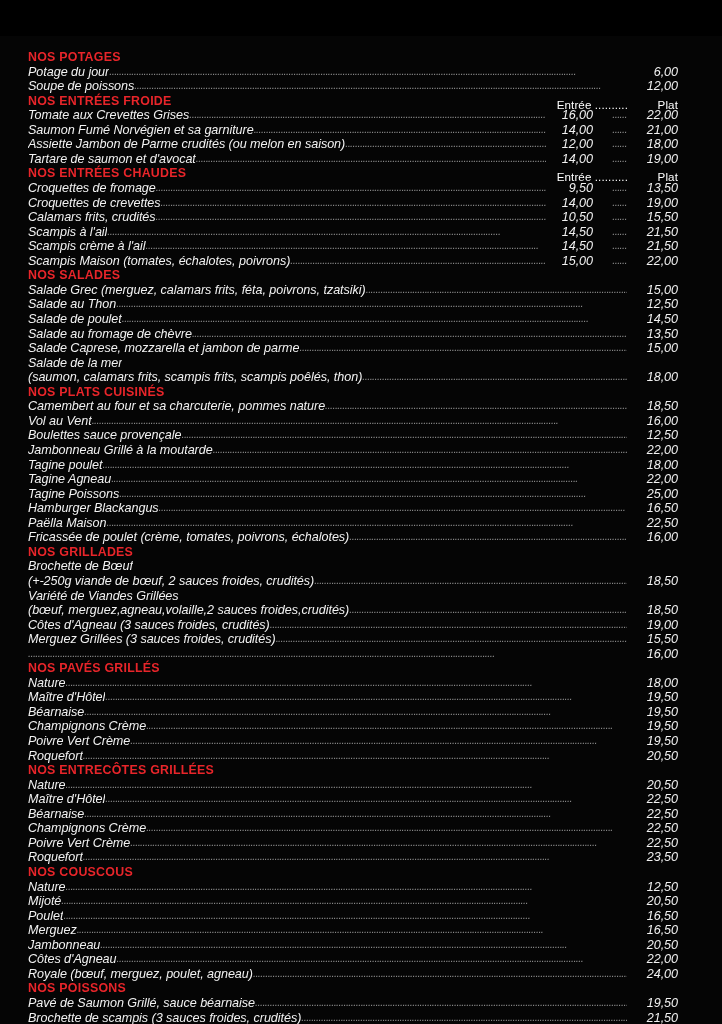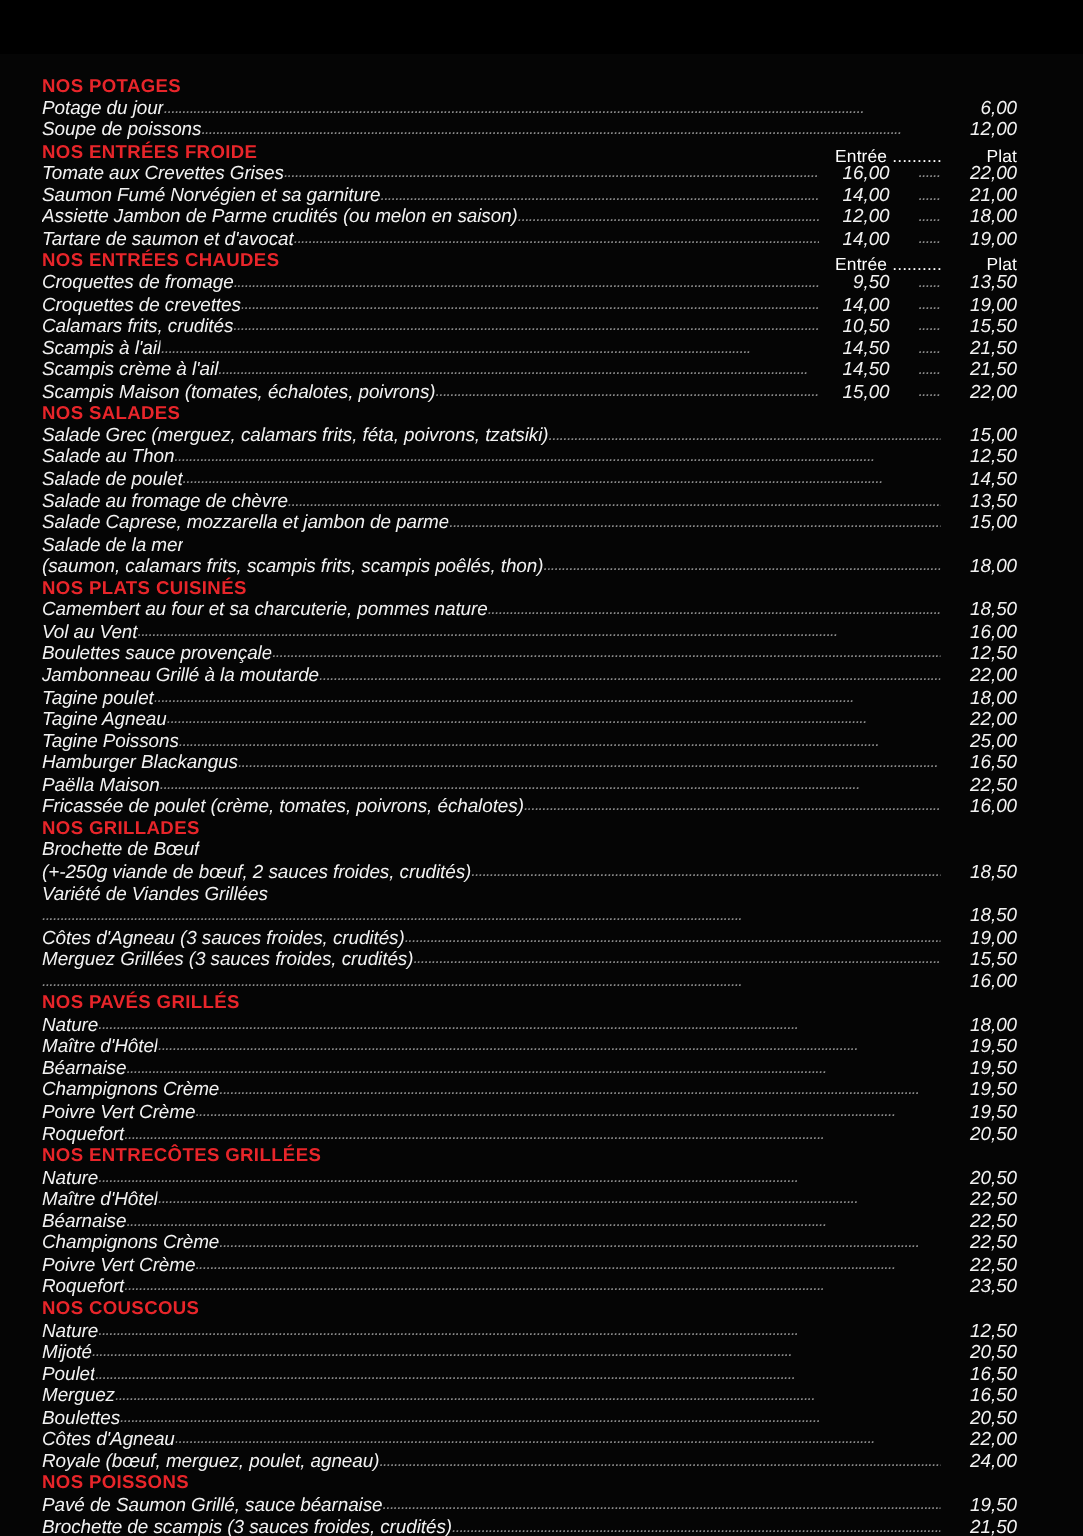--- a/index.html
+++ b/index.html
@@ -301,20 +301,21 @@
       </div>
       <div class="row one-col">
         <span class="name">(+-250g viande de bœuf, 2 sauces froides, crudités)</span>
         <span class="leader">..............................................................................................................................................................................................</span>
         <span class="price">18,50</span>
       </div>
       <div class="row one-col noprice">
         <span class="name">Variété de Viandes Grillées</span>
       </div>
       <div class="row one-col">
+        <span class="name">(bœuf, merguez,agneau,volaille,2 sauces froides,crudités)</span>
         <span class="leader">..............................................................................................................................................................................................</span>
         <span class="price">18,50</span>
       </div>
       <div class="row one-col">
         <span class="name">Côtes d'Agneau (3 sauces froides, crudités)</span>
         <span class="leader">..............................................................................................................................................................................................</span>
         <span class="price">19,00</span>
       </div>
       <div class="row one-col">
         <span class="name">Merguez Grillées (3 sauces froides, crudités)</span>
@@ -402,21 +403,21 @@
         <span class="name">Poulet</span>
         <span class="leader">..............................................................................................................................................................................................</span>
         <span class="price">16,50</span>
       </div>
       <div class="row one-col">
         <span class="name">Merguez</span>
         <span class="leader">..............................................................................................................................................................................................</span>
         <span class="price">16,50</span>
       </div>
       <div class="row one-col">
-        <span class="name">Boulettes</span>
+        <span class="name">Jambonneau</span>
         <span class="leader">..............................................................................................................................................................................................</span>
         <span class="price">20,50</span>
       </div>
       <div class="row one-col">
         <span class="name">Côtes d'Agneau</span>
         <span class="leader">..............................................................................................................................................................................................</span>
         <span class="price">22,00</span>
       </div>
       <div class="row one-col">
         <span class="name">Royale (bœuf, merguez, poulet, agneau)</span>

